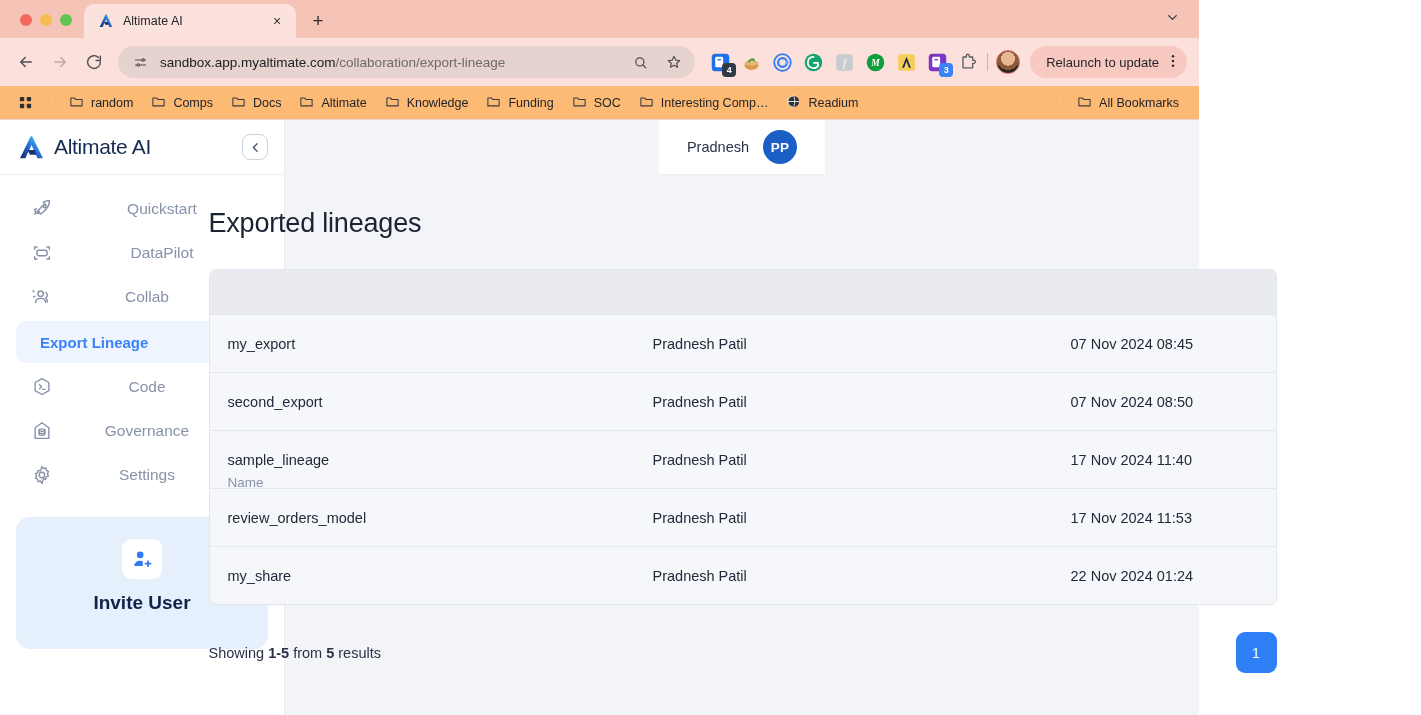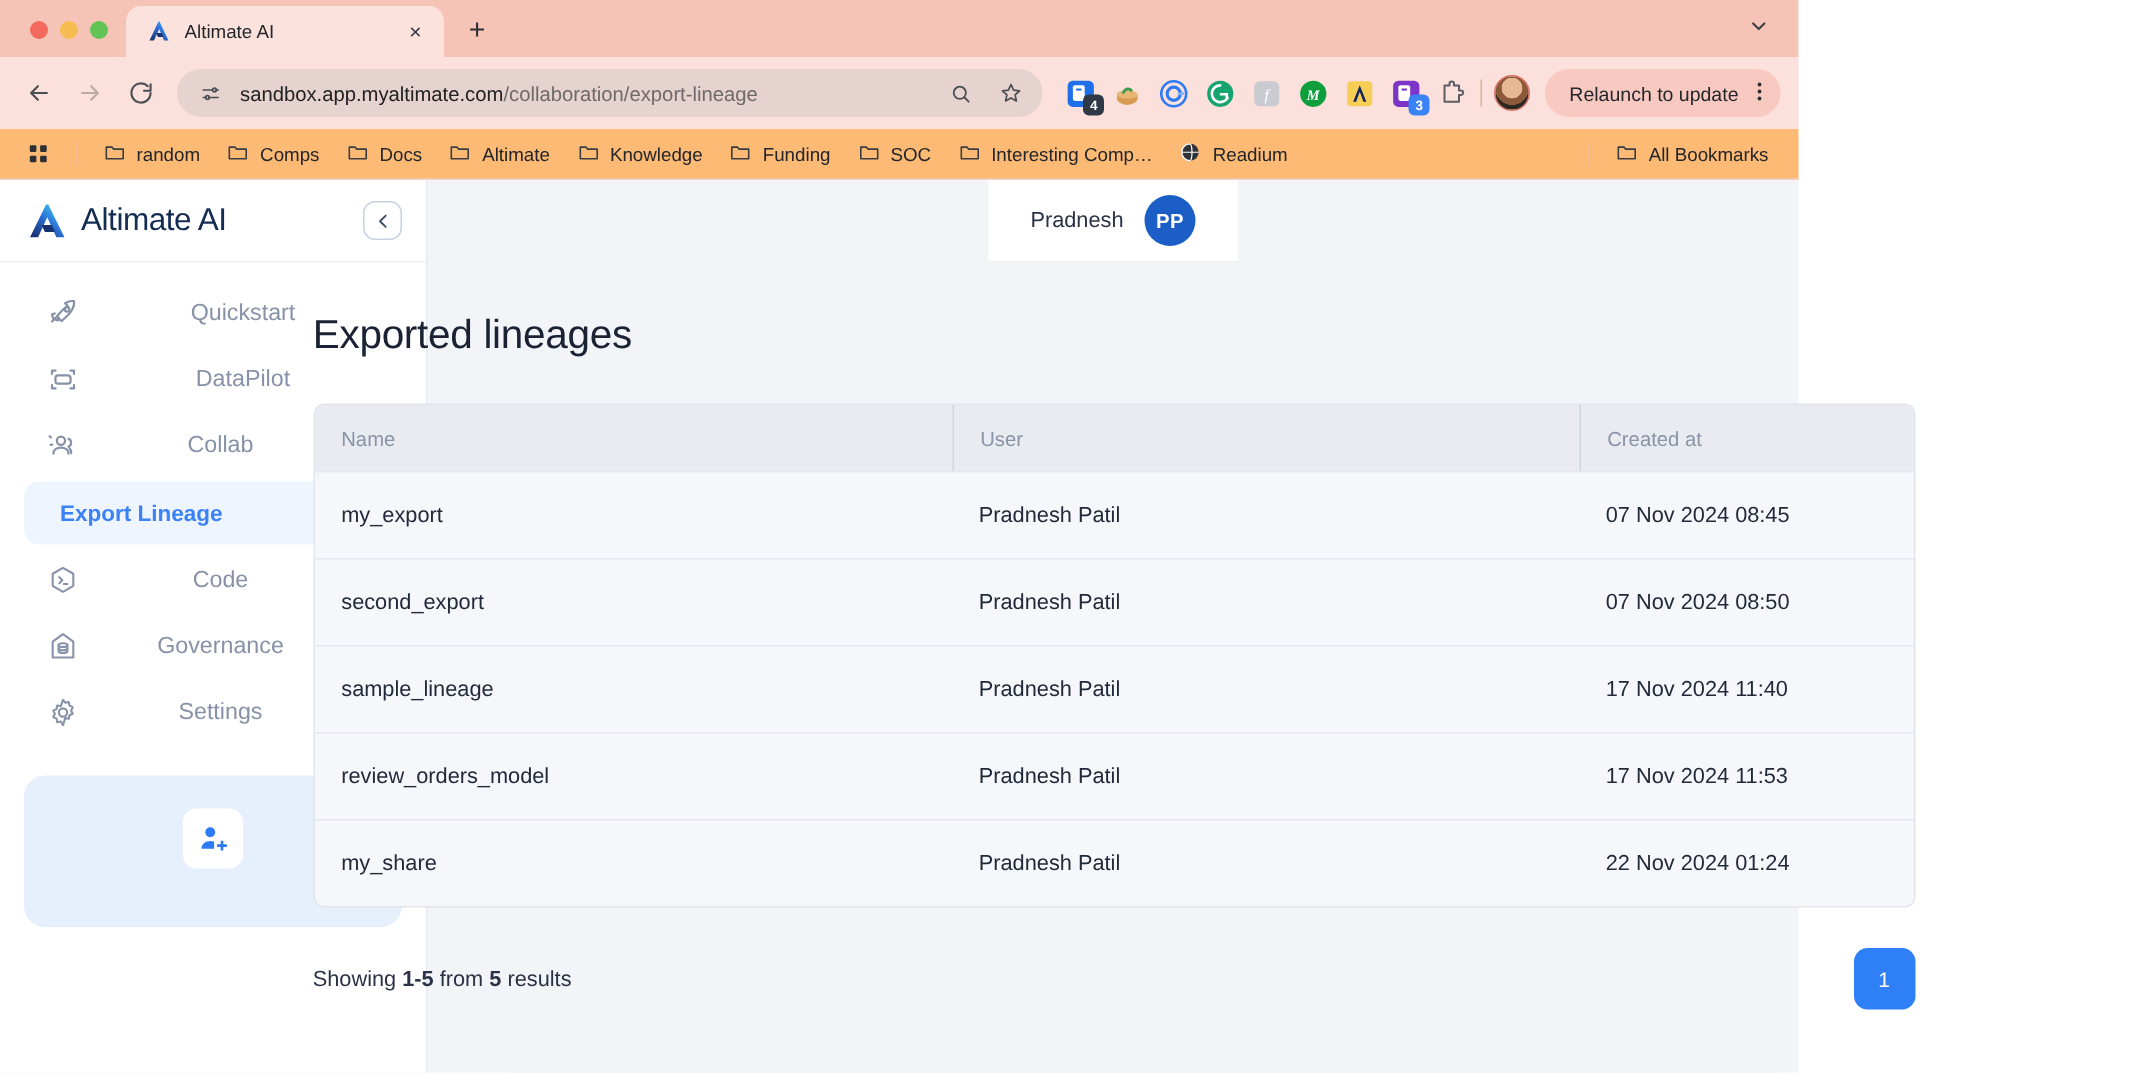--- a/index.html
+++ b/index.html
@@ -181,21 +181,21 @@
   .avatar {
     width: 34px; height: 34px; border-radius: 50%;
     background: #1B5FC6; color: #fff; font-size: 13.5px; font-weight: bold;
     display: flex; align-items: center; justify-content: center; letter-spacing: 0.3px;
   }
 
   .content { flex: 1 1 auto; padding: 33px 34px 0 35px; overflow: hidden; }
   .page-title { font-size: 27px; color: #1A2233; font-weight: 400; margin-bottom: 30px; letter-spacing: -0.2px; }
 
   .table { width: 1068px; border: 1px solid #E1E5EC; border-radius: 7px; overflow: hidden; background: #F5F7FA; }
-  .thead { display: flex; background: #E9EBF0; height: 44px; }
+  .thead { display: flex; background: #E9EBF0; height: 44px; flex-direction: column; }
   .th {
     display: flex; align-items: center; font-size: 13.5px;
     color: #8A94A8; font-weight: 500; padding-left: 18px;
     border-left: 1px solid #CFD6E2;
   }
   .th:first-child { border-left: none; }
   .col-name { width: 425px; flex: 0 0 425px; }
   .col-user { width: 418px; flex: 0 0 418px; }
   .col-date { flex: 1 1 auto; }
   .trow { display: flex; height: 58px; border-top: 1px solid #E3E8F0; }
@@ -564,20 +564,21 @@
       </nav>
 
       <div class="invite-card">
         <div class="invite-icon-box">
           <svg viewBox="0 0 24 24" width="22" height="22" fill="#2F7BF6">
               <circle cx="10" cy="7.5" r="3.6"></circle>
               <path d="M3.6 19.5c0-3.4 2.9-5.6 6.4-5.6 1 0 2 .2 2.8.5v5.1z"></path>
               <path d="M17.6 13.6h1.9v2.6h2.6v1.9h-2.6v2.6h-1.9v-2.6H15v-1.9h2.6z"></path>
             </svg>
         </div>
+        <div class="invite-title">Invite User</div>
       </div>
     </aside>
 
     <main class="main">
       <div class="topbar">
         <span class="user-name">Pradnesh</span>
         <span class="avatar">PP</span>
       </div>
 
       <div class="content">

